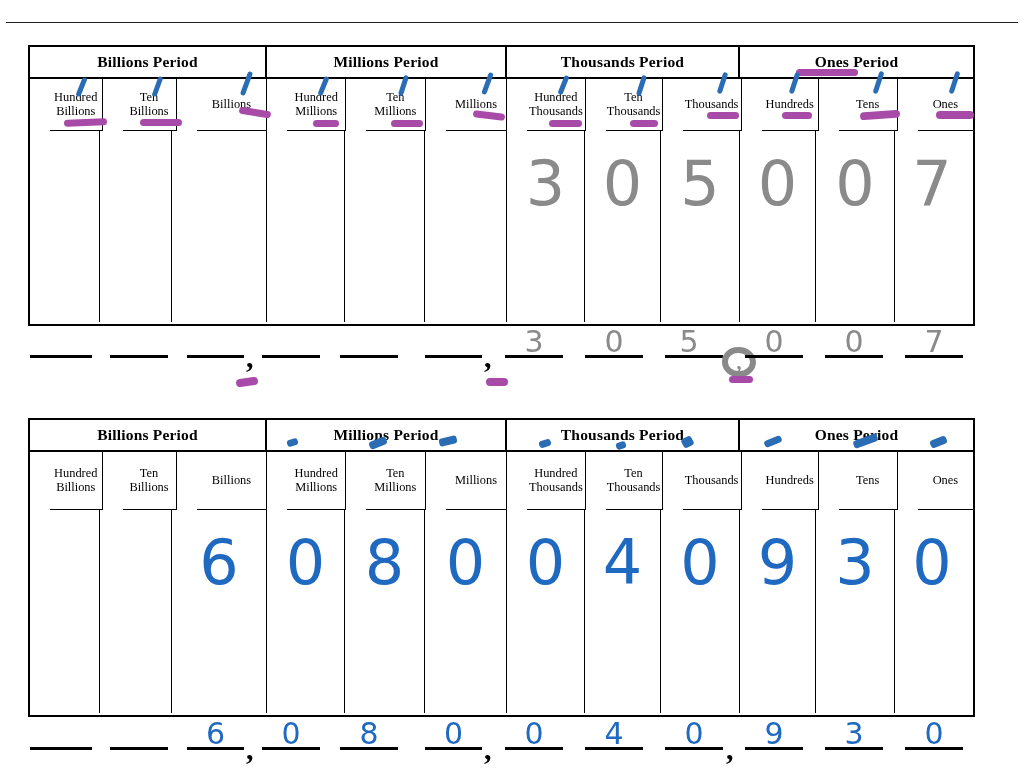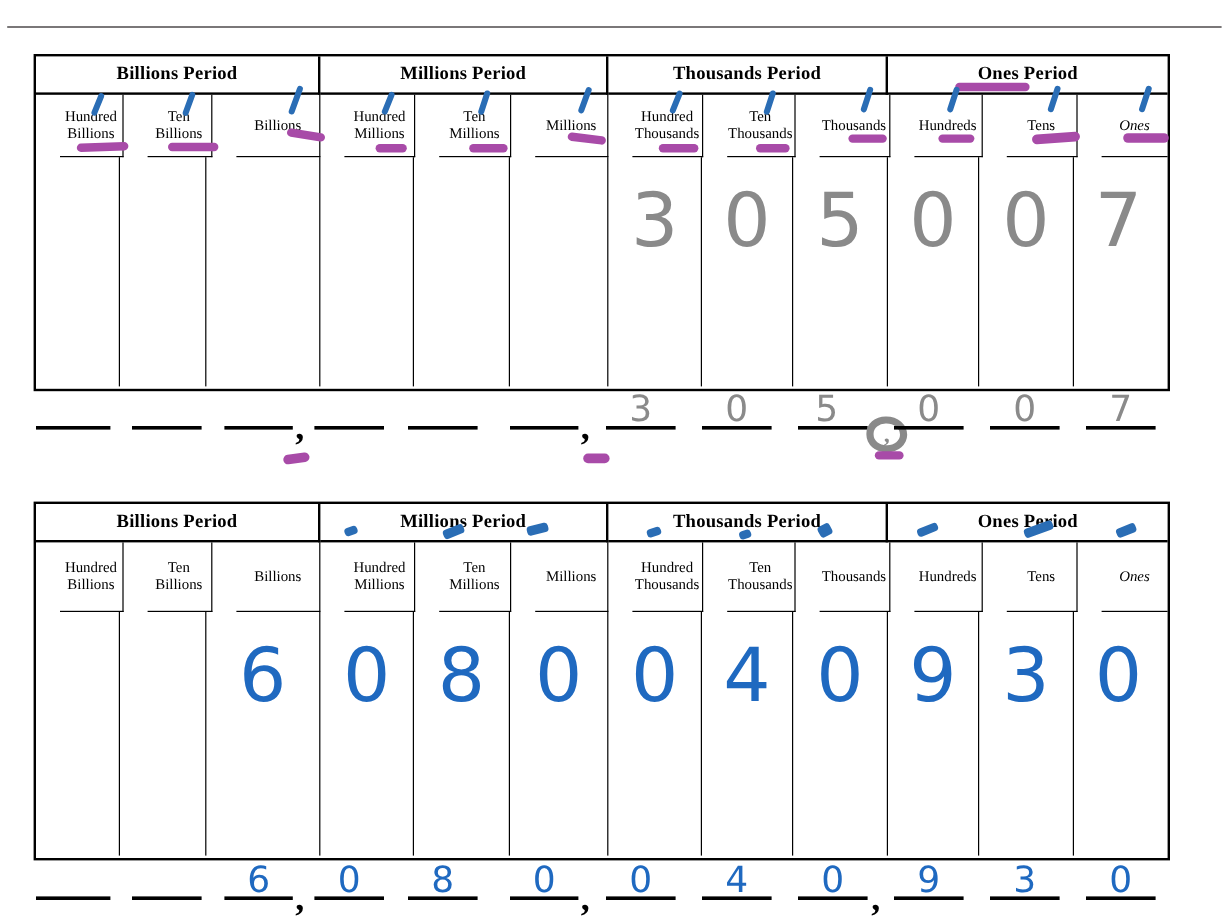--- a/index.html
+++ b/index.html
@@ -45,21 +45,21 @@
     border-right: 1.6px solid #000;
     border-bottom: 1.6px solid #000;
     display: flex; align-items: center; justify-content: center;
     text-align: center;
     font-size: 12.4px;
     line-height: 1.12;
     position: relative;
     padding: 0 1px;
     margin-left: 20px;
   }
-  .name-cell:last-child { border-right: none; font-style: italic; }
+  .name-cell:last-child { border-right: none; }
   .name-cell .nm { position: relative; display:inline-block; }
 
   .digit-cell {
     border-right: 1.6px solid #000;
     display: flex; align-items: flex-start; justify-content: center;
     position: relative;
   }
   .digit-cell:last-child { border-right: none; }
 
   .hand {

